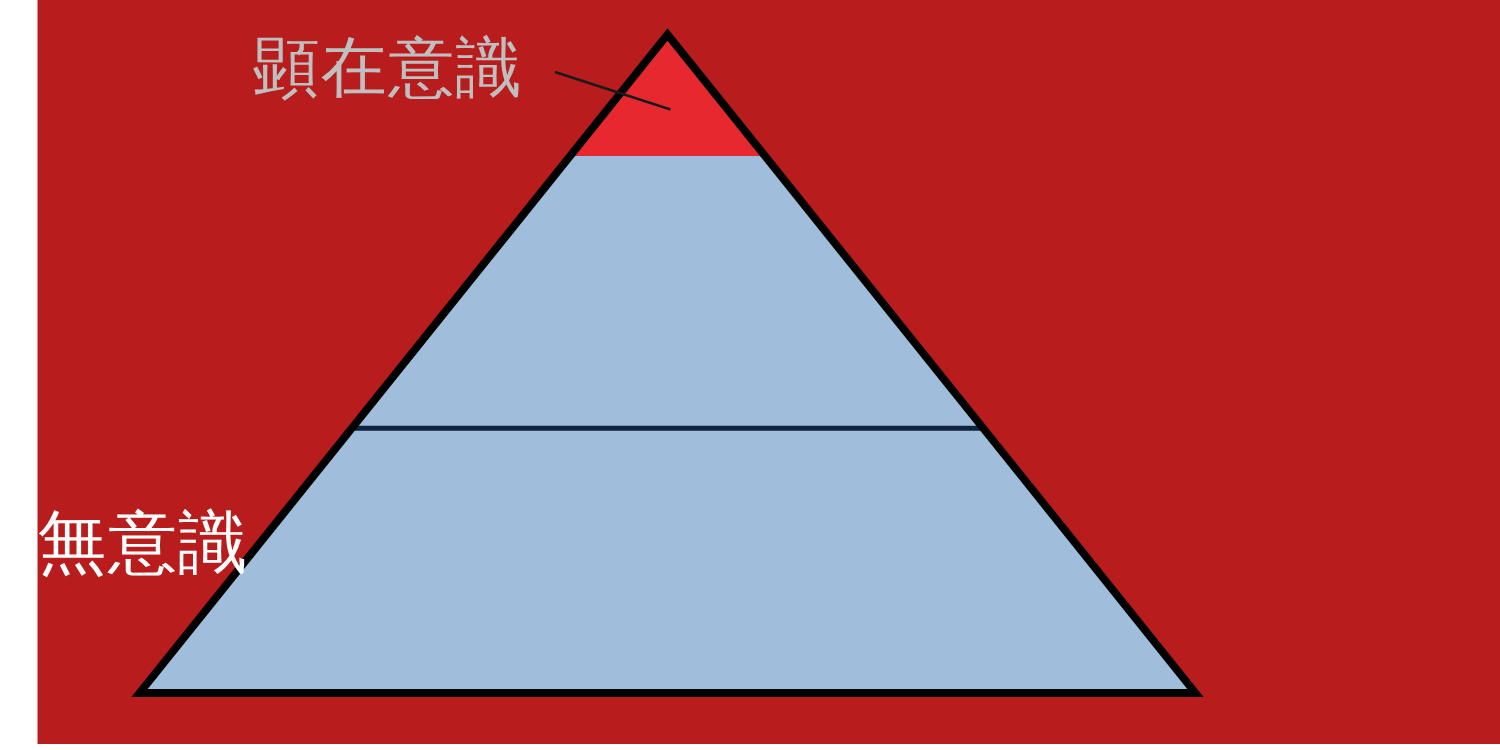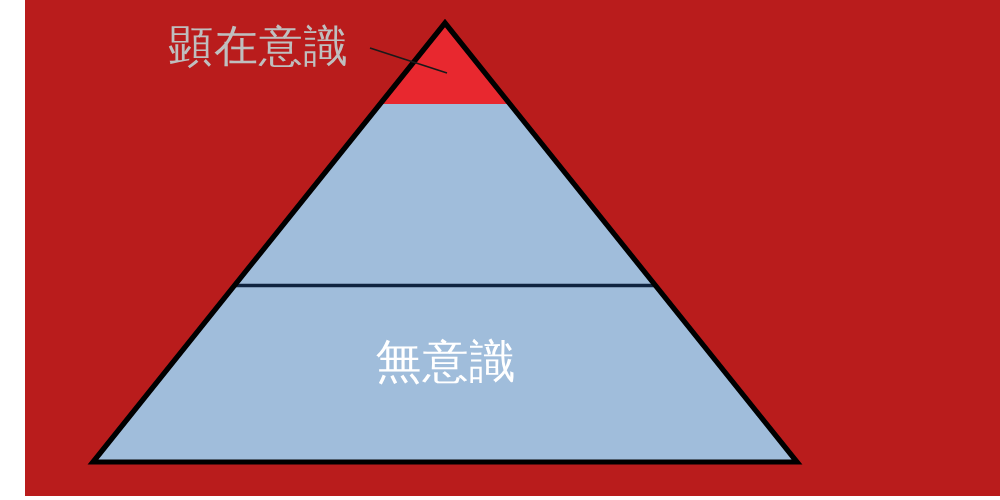--- a/index.html
+++ b/index.html
@@ -42,21 +42,21 @@
     left: 0;
     width: 845px;
     text-align: center;
     top: 183px;
     font-size: 46px;
     color: #ffffff;
   }
   #label-unconscious {
     left: 0;
     width: 842px;
-    text-align: center;
+    text-align: left;
     top: 338px;
     font-size: 46px;
     color: #ffffff;
   }
   #label-conscious {
     position: absolute;
     left: 144px;
     top: 24px;
     font-size: 44px;
     color: #bfbfbf;

